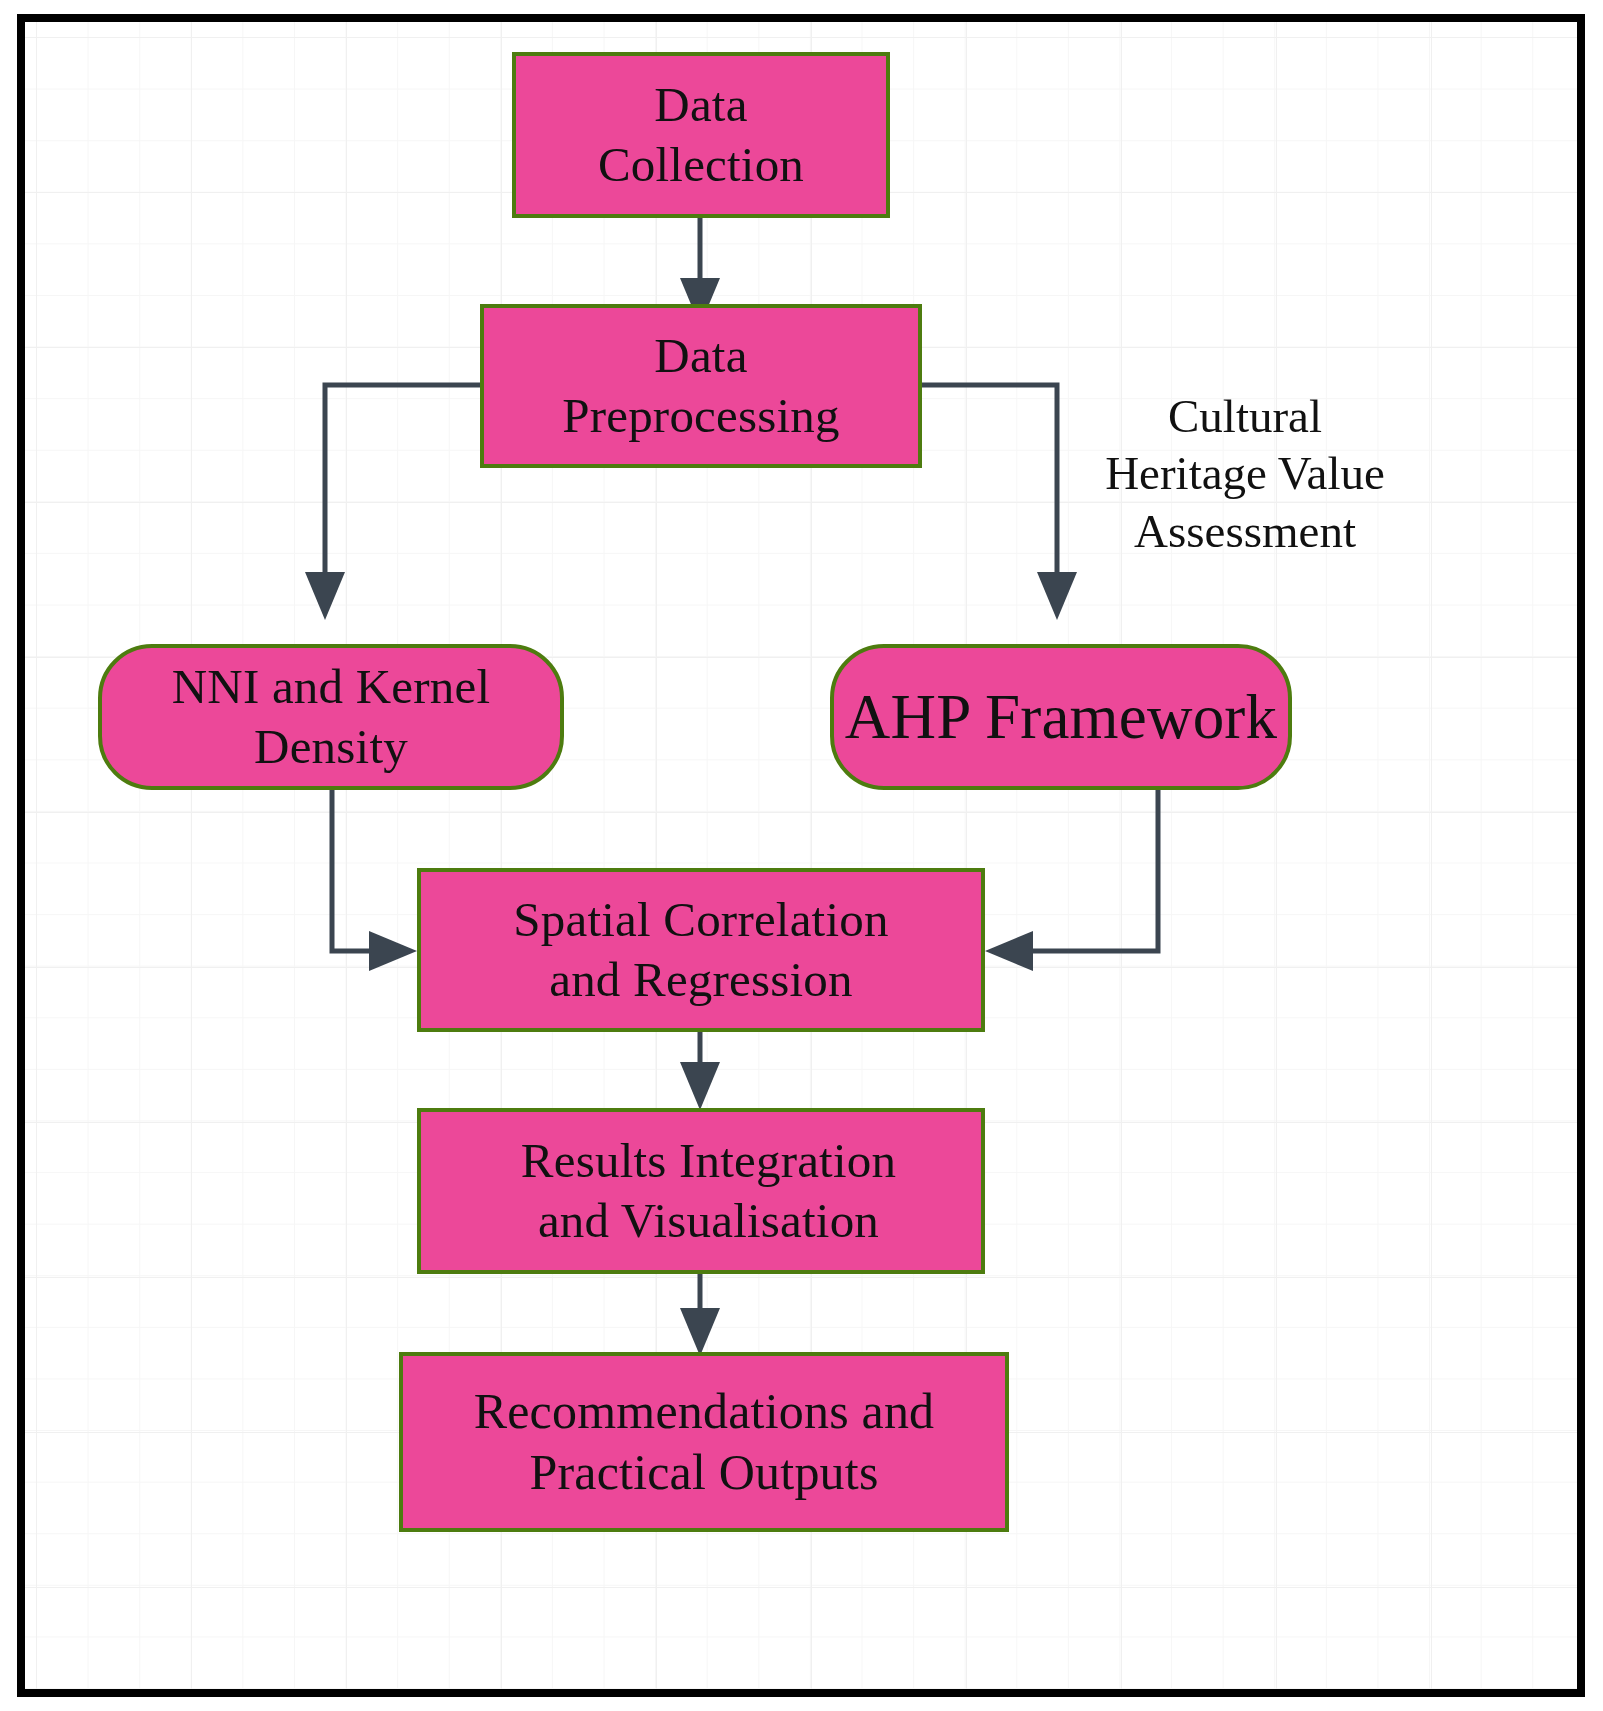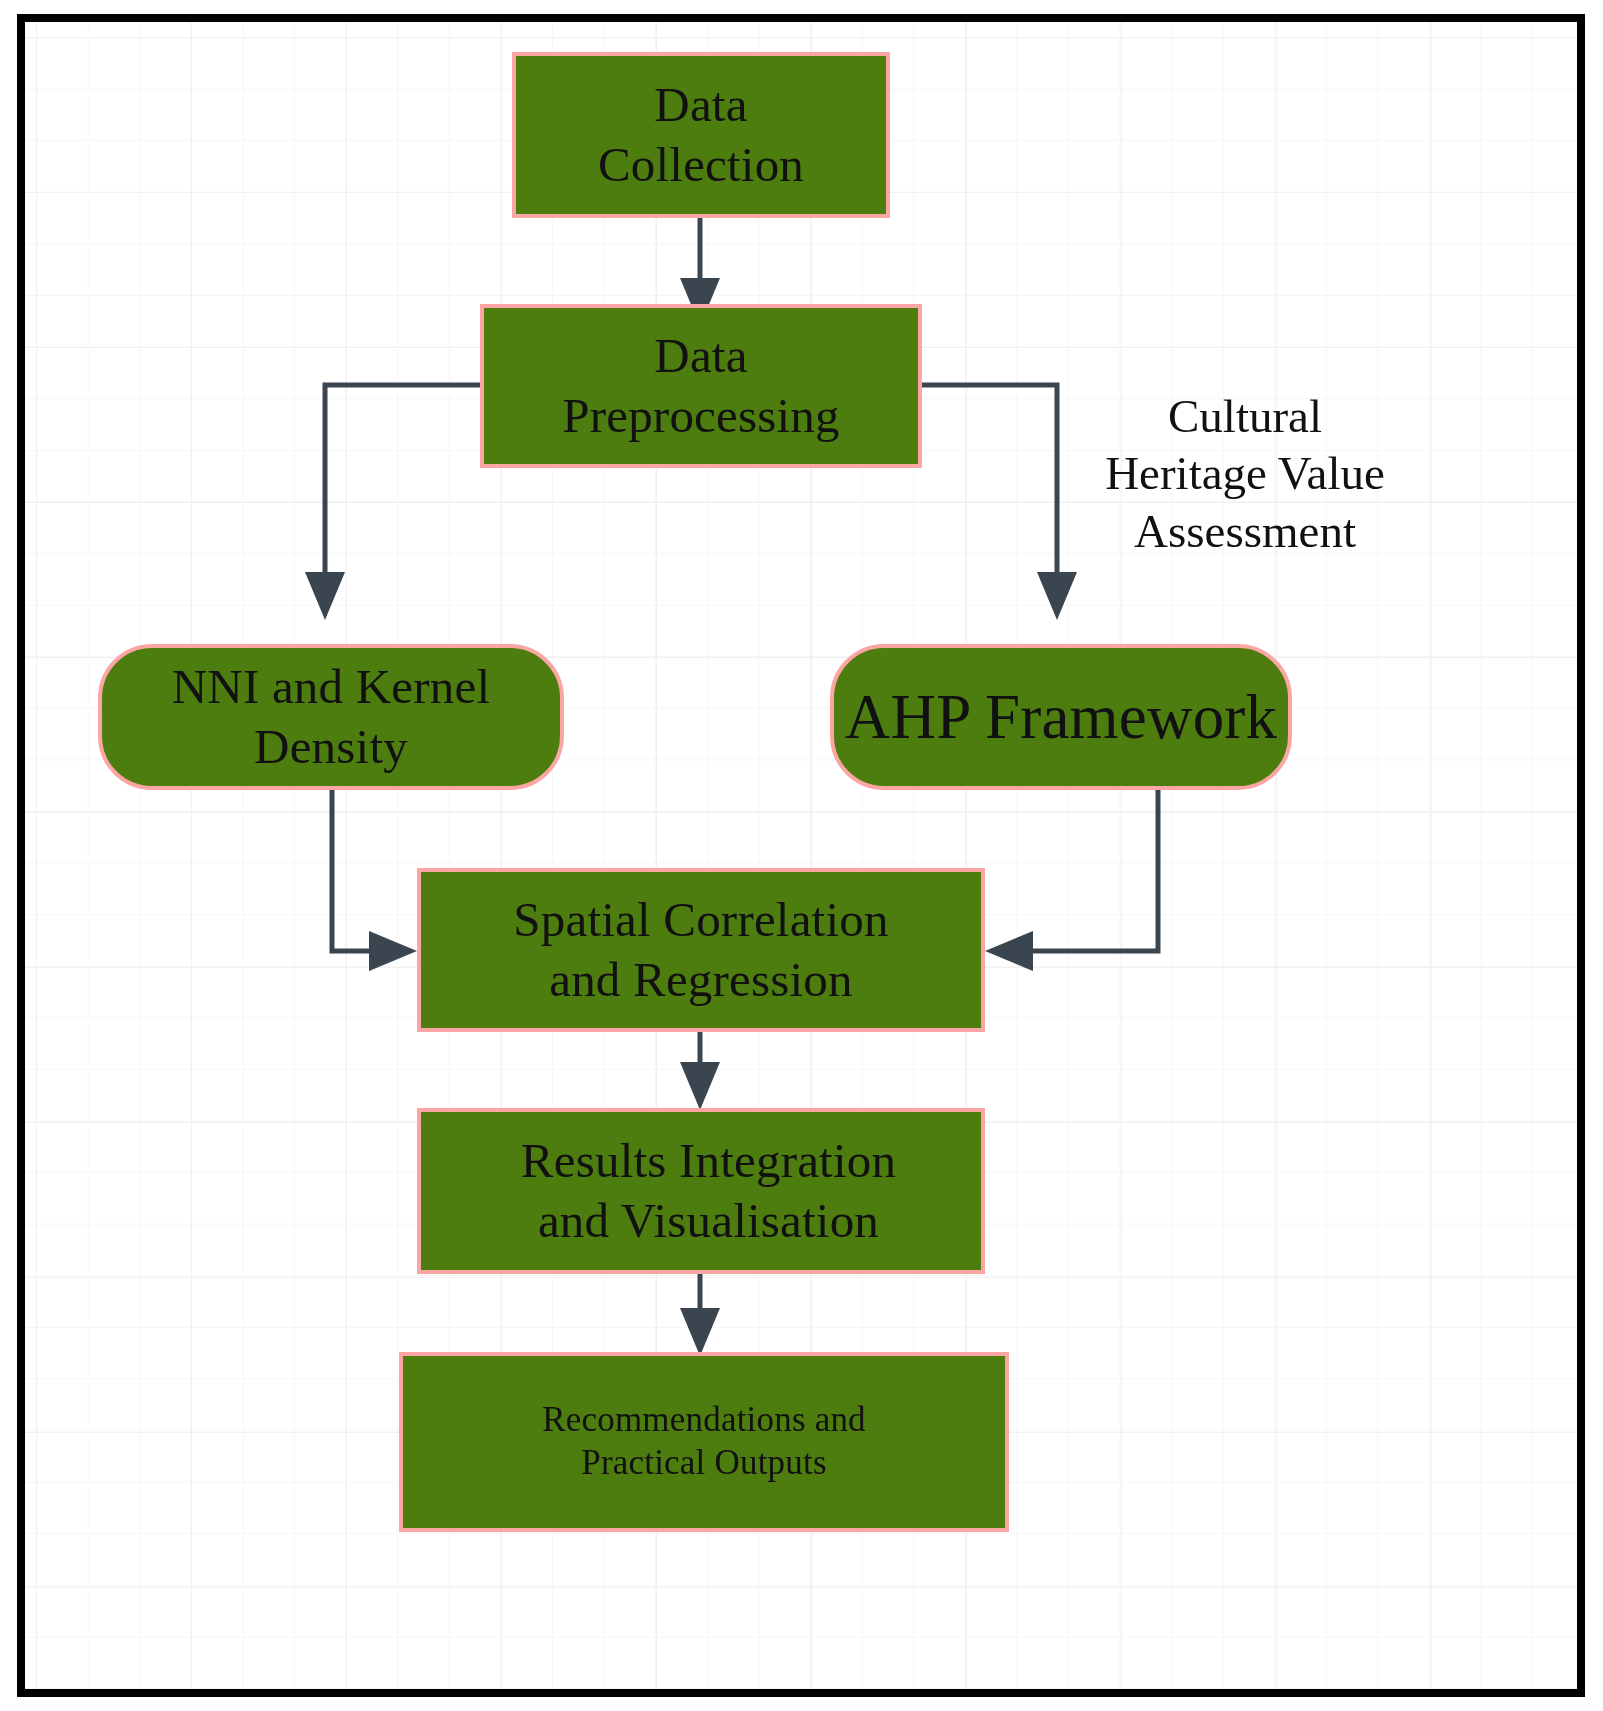--- a/index.html
+++ b/index.html
@@ -41,22 +41,22 @@
     top: 14px;
     width: 1568px;
     height: 1683px;
     border: 8px solid #000000;
     box-sizing: border-box;
     pointer-events: none;
   }
   .node {
     position: absolute;
     box-sizing: border-box;
-    background: #4d7c0f;
-    border: 4px solid #fca5a5;
+    background: #ec4899;
+    border: 4px solid #4d7c0f;
     display: flex;
     align-items: center;
     justify-content: center;
     text-align: center;
     color: #111111;
     line-height: 1.22;
     white-space: pre-line;
     font-size: 47px;
     letter-spacing: 0.2px;
   }
@@ -144,21 +144,21 @@
 Density</div>
 
   <div class="node rounded" style="left:830px; top:644px; width:462px; height:146px; font-size:63px;">AHP Framework</div>
 
   <div class="node" style="left:417px; top:868px; width:568px; height:164px; font-size:49px;">Spatial Correlation
 and Regression</div>
 
   <div class="node" style="left:417px; top:1108px; width:568px; height:166px; font-size:49px;padding-left:15px;">Results Integration
 and Visualisation</div>
 
-  <div class="node" style="left:399px; top:1352px; width:610px; height:180px; font-size:35px;">Recommendations and
+  <div class="node" style="left:399px; top:1352px; width:610px; height:180px; font-size:50px;">Recommendations and
 Practical Outputs</div>
 
 
   <div class="edge-label" style="left:1055px; top:388px; width:380px;">Cultural
 Heritage Value
 Assessment</div>
 
   <div id="outer-frame"></div>
 </div>
 

